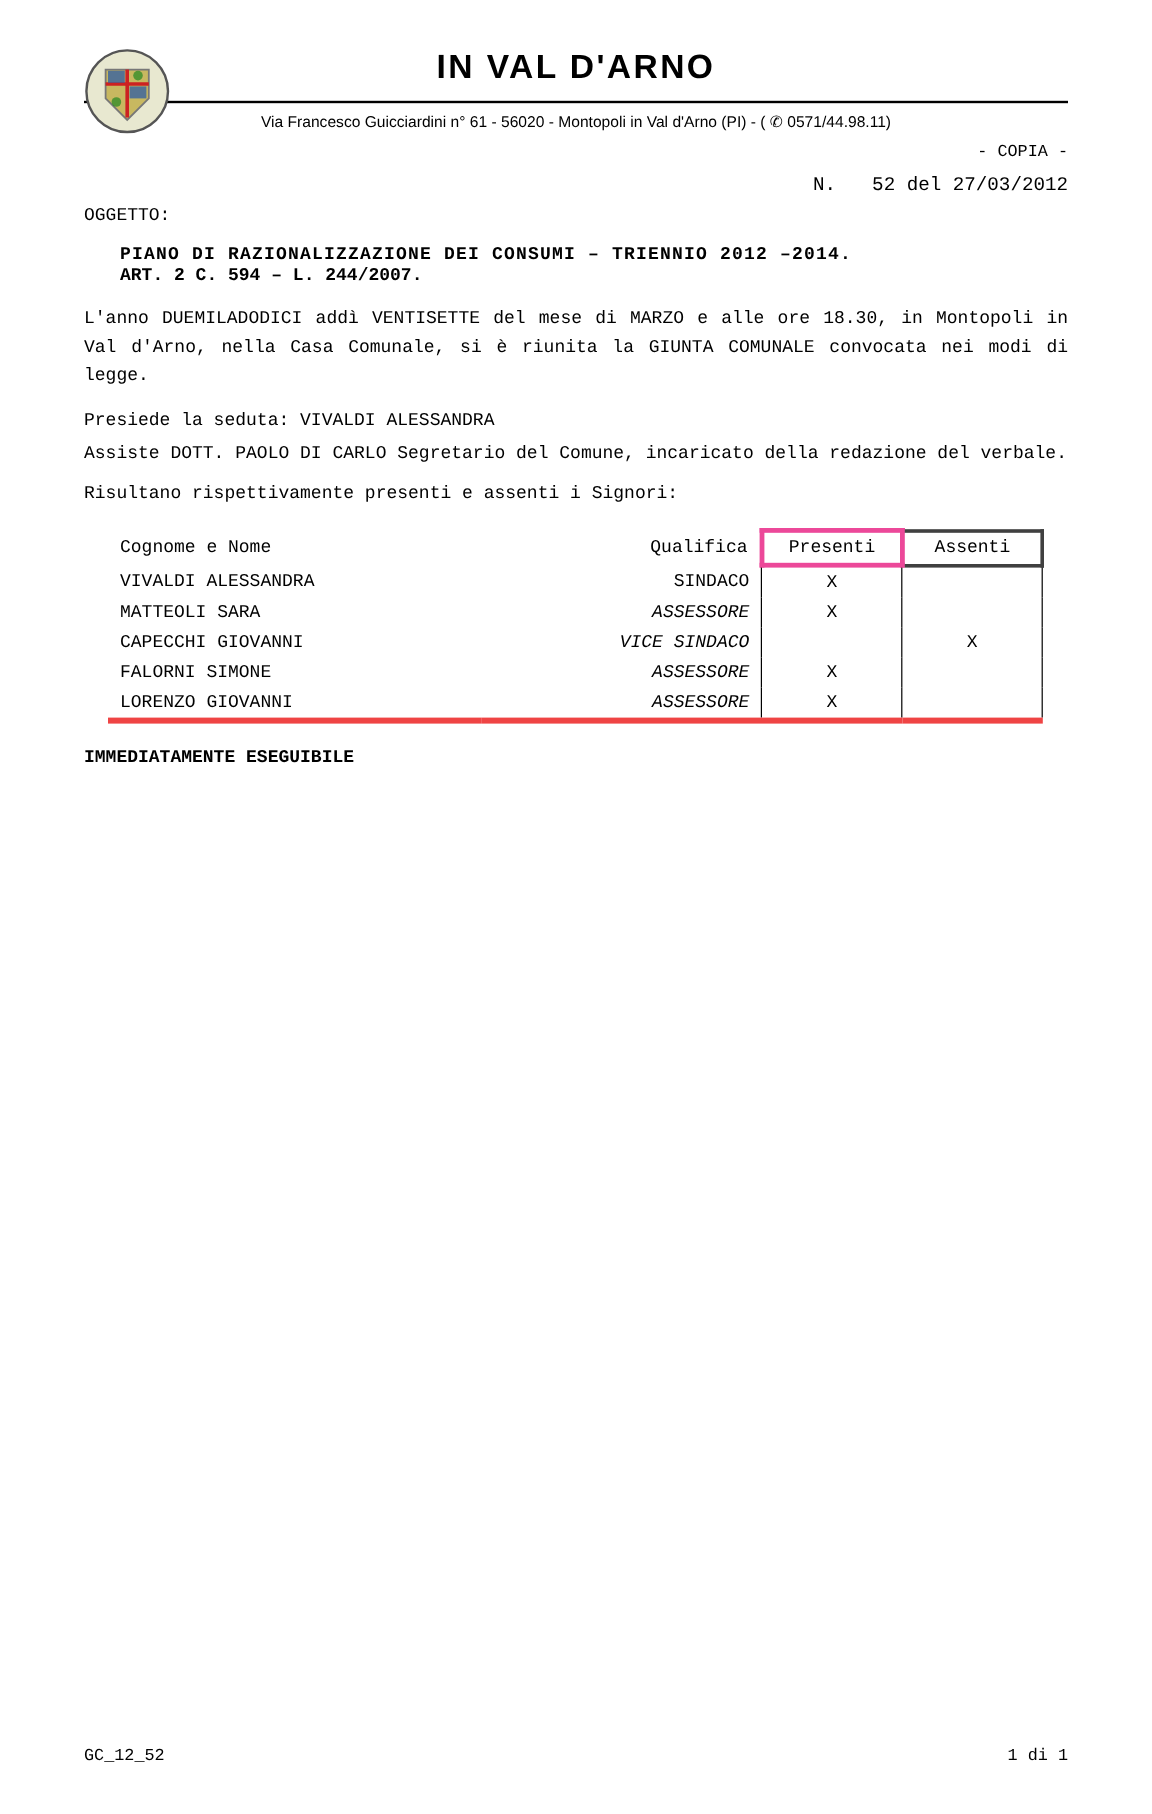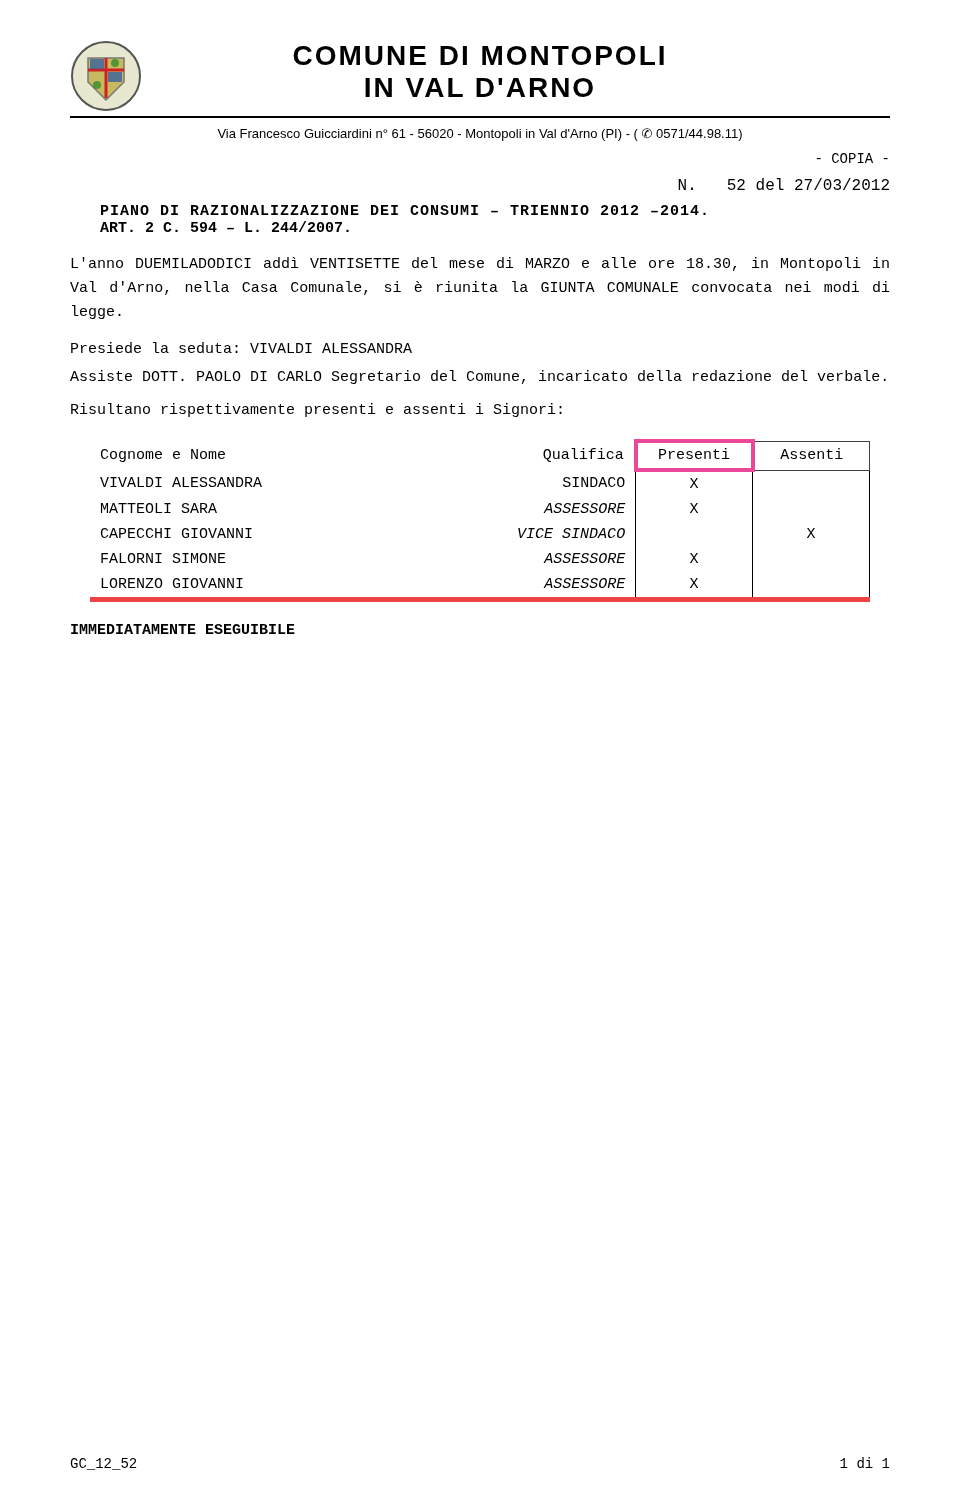--- a/index.html
+++ b/index.html
@@ -191,21 +191,21 @@
     .th-presenti {
       width: 15%;
       text-align: center;
       border: 4px solid #ec4899;
       padding: 4px 6px;
     }
 
     .th-assenti {
       width: 15%;
       text-align: center;
-      border: 1px solid #404040;
+      border: 3px solid #404040;
       padding: 4px 6px;
     }
 
     table tbody tr td {
       padding: 4px 10px;
       text-align: left;
     }
 
     .td-cognome {
       width: 40%;
@@ -297,37 +297,39 @@
         <line x1="36" y1="18" x2="36" y2="58" stroke="#cc2222" stroke-width="3"></line>
         <line x1="18" y1="30" x2="54" y2="30" stroke="#cc2222" stroke-width="3"></line>
 
         <rect x="20" y="19" width="14" height="10" fill="#2255aa" opacity="0.7"></rect>
         <rect x="38" y="32" width="14" height="10" fill="#2255aa" opacity="0.7"></rect>
         <circle cx="27" cy="45" r="4" fill="#228822" opacity="0.7"></circle>
         <circle cx="45" cy="23" r="4" fill="#228822" opacity="0.7"></circle>
       </svg>
     </div>
     <div class="title-block">
-      <div class="title-main">COMUNE DI MONTOPOLI</div>
       <div class="title-sub">IN VAL D'ARNO</div>
     </div>
   </div>
 
   <hr class="divider-line">
 
   <div class="address-line">Via Francesco Guicciardini n° 61 - 56020 - Montopoli in Val d'Arno (PI) - ( ✆ 0571/44.98.11)</div>
 
   <div class="copia-label">- COPIA -</div>
 
 
   <div class="numero-line">
     <span class="numero-n">N.</span>
     <span class="numero-val">52 del 27/03/2012</span>
   </div>
 
+  <div class="oggetto-line">
+    <span>OGGETTO:</span>
+  </div>
 
   <div class="piano-block">
     <div class="piano-text">PIANO DI RAZIONALIZZAZIONE DEI CONSUMI – TRIENNIO 2012 –2014.</div>
     <div class="art-text">ART. 2 C. 594 – L. 244/2007.</div>
   </div>
 
   <div class="body-text">L'anno DUEMILADODICI addì VENTISETTE del mese di MARZO e alle ore 18.30, in Montopoli in Val d'Arno, nella Casa Comunale, si è riunita la GIUNTA COMUNALE convocata nei modi di legge.</div>
 
   <div class="presiede-text">Presiede la seduta: VIVALDI ALESSANDRA</div>
 

